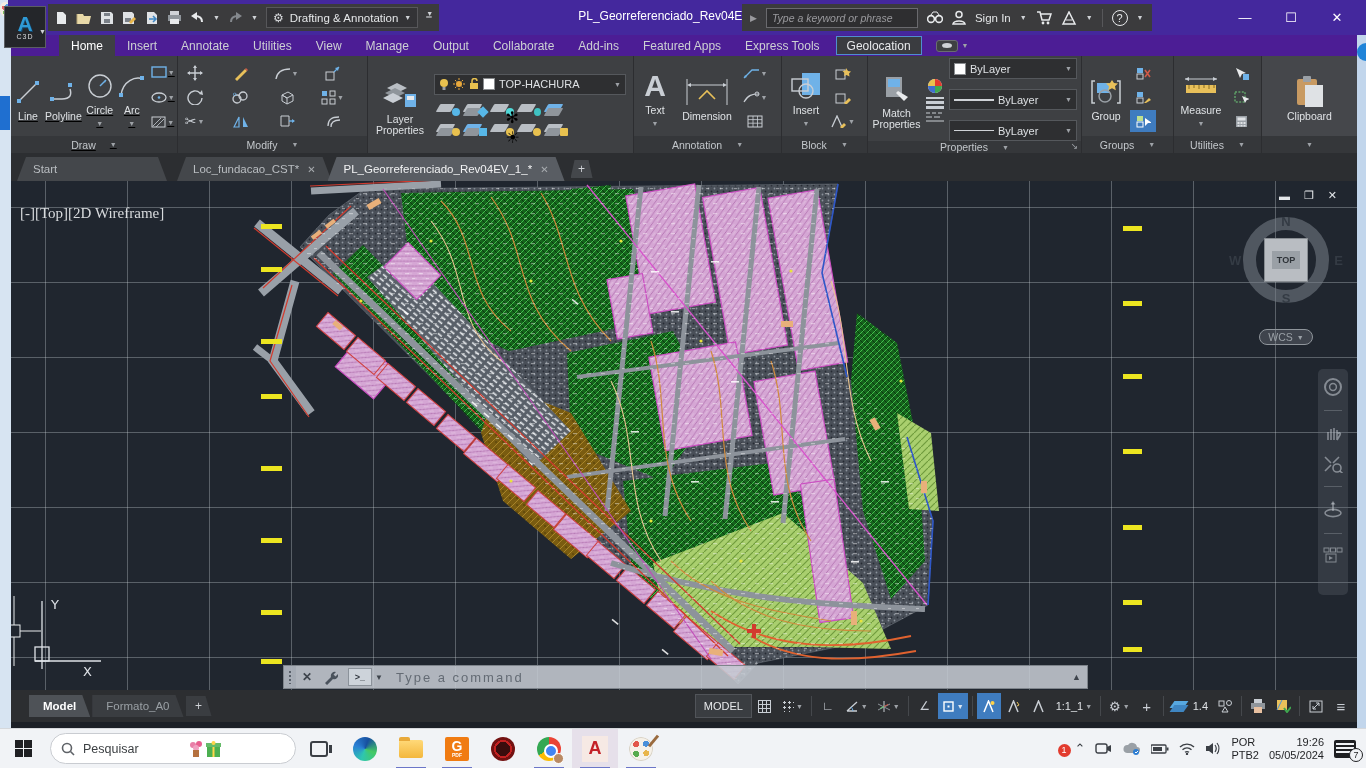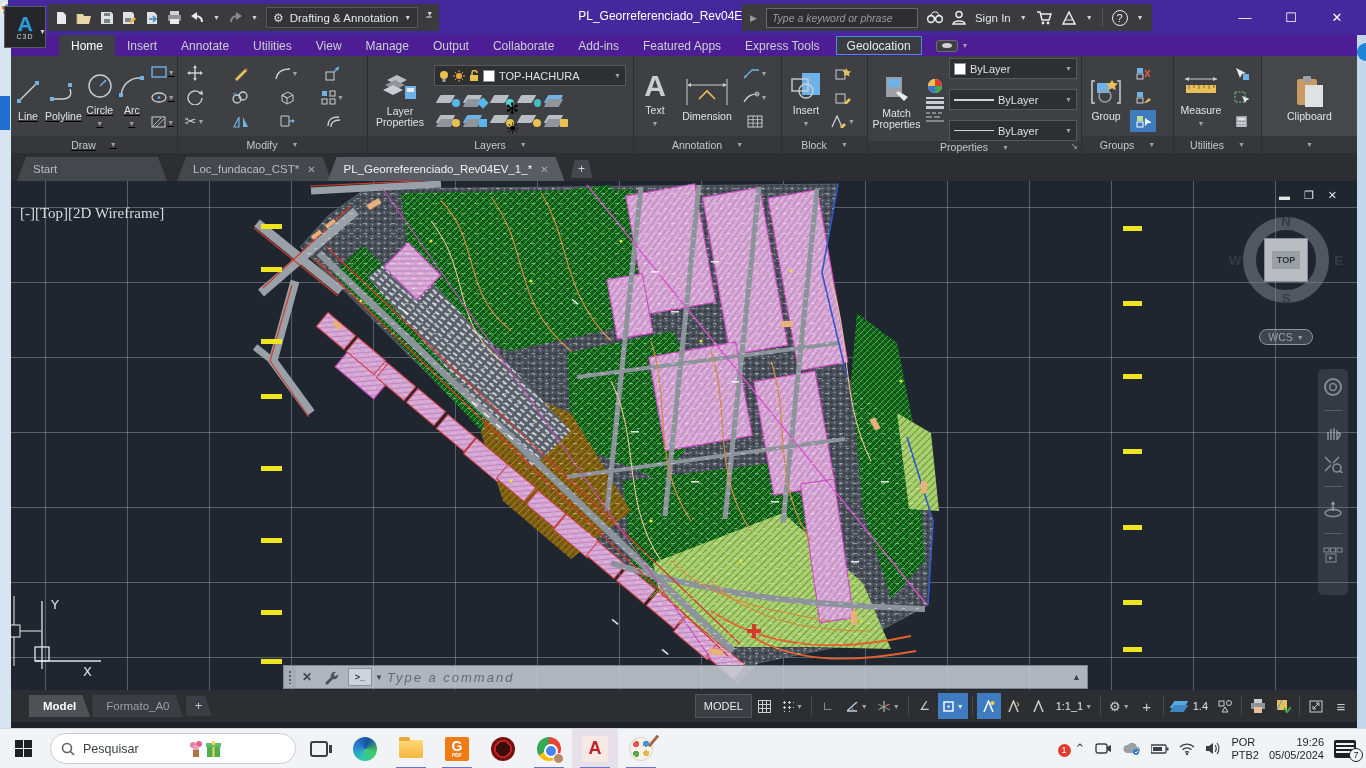--- a/index.html
+++ b/index.html
@@ -93,21 +93,21 @@
   .navbar .nsep { width:18px; height:1px; background:rgba(200,206,213,.25); }
 
   
   .cmdbar { position:absolute; left:283px; top:665px; width:805px; height:24px; background:rgba(196,202,210,.88); border:1px solid #7e848b; display:flex; align-items:center; }
   .cmd-grip { width:12px; height:100%; background:rgba(160,167,175,.6); display:flex; align-items:center; justify-content:center; }
   .cmd-grip i { width:4px; height:14px; background-image:radial-gradient(#59606a 1px, transparent 1px); background-size:4px 4px; }
   .cmd-x { width:22px; text-align:center; color:#3e444c; font-size:12px; font-weight:bold; }
   .cmd-wrench { width:24px; display:flex; justify-content:center; }
   .cmd-prompt { width:24px; height:18px; margin-left:6px; background:#cdd3da; border:1px solid #8b929a; color:#2f353d; font-size:9px; font-weight:bold; display:flex; align-items:center; justify-content:center; }
   .cmd-drop { color:#3e444c; font-size:8px; margin-left:3px; }
-  .cmd-text { margin-left:4px; color:#646b74; font-size:13px; font-style:italic; letter-spacing:2px; }
+  .cmd-text { margin-left:13px; color:#646b74; font-size:13px; letter-spacing:2px; }
   .cmd-up { margin-left:auto; margin-right:6px; color:#3e444c; font-size:9px; }
 
   
   .bottombar { position:absolute; left:11px; top:690px; width:1346px; height:32px; background:#2c2e31; display:flex; align-items:center; }
   .ltabs { display:flex; align-items:center; height:100%; padding-left:18px; gap:2px; }
   .ltab { height:22px; display:flex; align-items:center; padding:0 14px; font-size:11.5px; color:#9aa0a5; background:#3a3d41; clip-path:polygon(0 0, calc(100% - 8px) 0, 100% 100%, 0 100%); }
   .ltab.active { background:#4e5257; color:#ffffff; font-weight:bold; clip-path:polygon(0 0, calc(100% - 8px) 0, 100% 100%, 0 100%); }
   .ltab-plus { width:26px; height:20px; background:#3a3d41; color:#cfd2d6; display:flex; align-items:center; justify-content:center; clip-path:polygon(0 0, calc(100% - 6px) 0, 100% 100%, 0 100%); font-size:12px; }
   .status { margin-left:auto; display:flex; align-items:center; height:100%; gap:1px; padding-right:4px; }
   .st-btn { min-width:24px; height:26px; display:flex; align-items:center; justify-content:center; gap:2px; color:#c9ced4; font-size:13px; padding:0 4px; background:#34363a; }
@@ -526,24 +526,20 @@
                 <em class="dot-lock"></em>
               </span>
             <span class="lyr">
                 <i></i>
                 <i class="b2"></i>
                 <em class="dot-yel" style="border-radius:1px;"></em>
               </span>
           </div>
         </div>
       </div>
-      <div class="panel-label">
-          <span>Layers</span>
-          <span class="caret">▼</span>
-        </div>
     </div>
 
     <div class="panel" style="width:148px;">
       <div class="panel-body">
         <div class="bigbtn" style="width:34px;">
           <span class="glyph" style="font-size:30px;color:#c9ced4;font-weight:bold;">A</span>
           <span>Text</span>
             <span class="caret">▼</span>
         </div>
         <div class="bigbtn" style="width:62px;">

